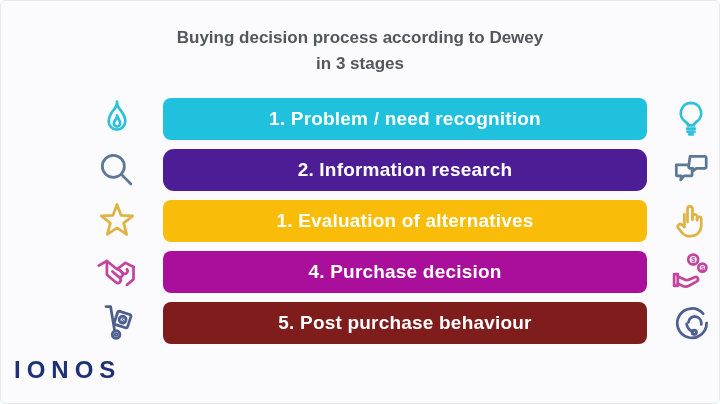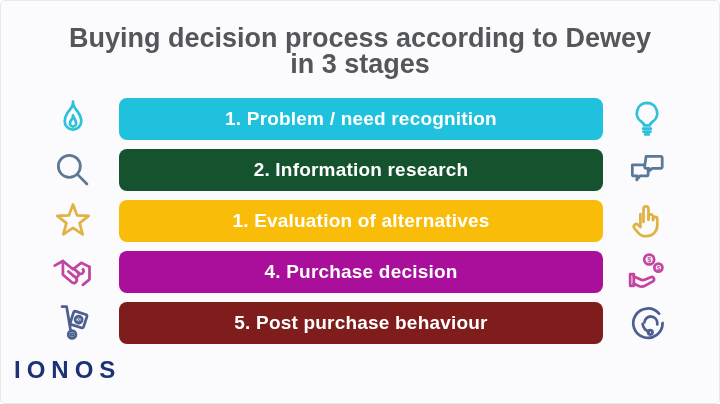--- a/index.html
+++ b/index.html
@@ -3,27 +3,27 @@
 <meta charset="utf-8">
 <style>
   html,body{margin:0;padding:0;background:#fff;}
   .page{
     position:relative;width:720px;height:404px;box-sizing:border-box;
     background:#fbfbfd;border:1px solid #e7e8ea;border-radius:5px;overflow:hidden;
     font-family:"Liberation Sans", sans-serif;
   }
   .title{
     position:absolute;top:24px;left:0;width:100%;
-    text-align:center;font-weight:bold;font-size:27px;line-height:26px;
+    text-align:center;font-weight:bold;font-size:17px;line-height:26px;
   }
   .stage-area{
     position:absolute;top:97px;left:0;width:100%;
     display:flex;flex-direction:column;gap:9px;
   }
-  .row{display:flex;align-items:center;height:42px;}
+  .row{display:flex;align-items:center;height:42px;padding-left:44px;}
   .sp-a{width:50px;flex:0 0 50px;}
   .sp-b{width:24px;flex:0 0 24px;}
   .sp-c{width:22px;flex:0 0 22px;}
   .icon-cell{
     width:44px;height:44px;flex:0 0 44px;
     display:flex;align-items:center;justify-content:center;
   }
   .icon-cell svg{width:44px;height:44px;display:block;}
   .bar{
     width:484px;flex:0 0 484px;height:42px;border-radius:8px;
@@ -73,21 +73,21 @@
 
     <div class="row">
       <div class="sp-a"></div>
       <div class="icon-cell" style="color: rgb(91, 120, 151);">
         <svg class="ic" viewBox="0 0 24 24">
           <circle cx="10" cy="10" r="6"></circle>
           <path d="M14.4 14.4 19.6 19.6"></path>
         </svg>
       </div>
       <div class="sp-b"></div>
-      <div class="bar" style="background: #14532d;">
+      <div class="bar" style="background: #4c1d95; border-radius: 11px;">
         <span>2. Information research</span>
       </div>
       <div class="sp-c"></div>
       <div class="icon-cell" style="color: rgb(91, 120, 151);">
         <svg class="ic" viewBox="0 0 24 24">
           <path d="M4 9.2h7.8a.8.8 0 0 1 .8.8v4.4a.8.8 0 0 1-.8.8H8.2L6.4 17.4l.3-2.2H4.8a.8.8 0 0 1-.8-.8z"></path>
           <path class="occlude" d="M11.5 4.5h8a.8.8 0 0 1 .8.8v5a.8.8 0 0 1-.8.8h-4.6l-2.1 1.7.3-1.7h-1.6a.8.8 0 0 1-.8-.8z"></path>
         </svg>
       </div>
     </div>

